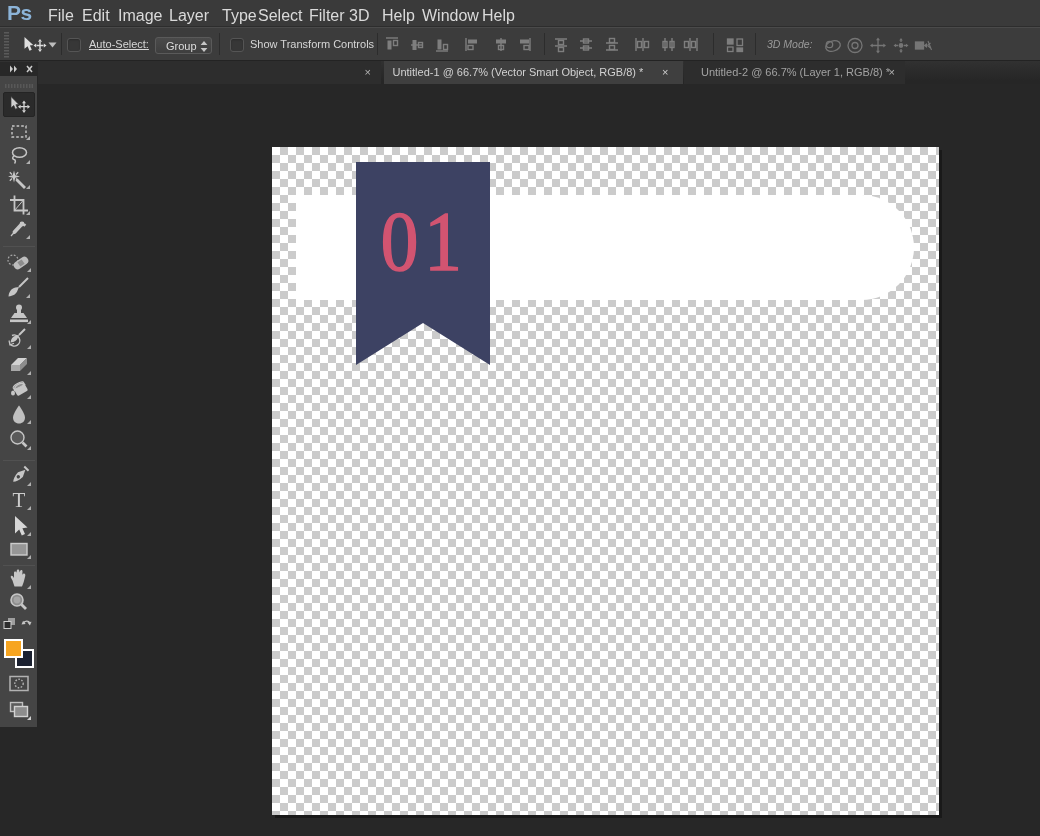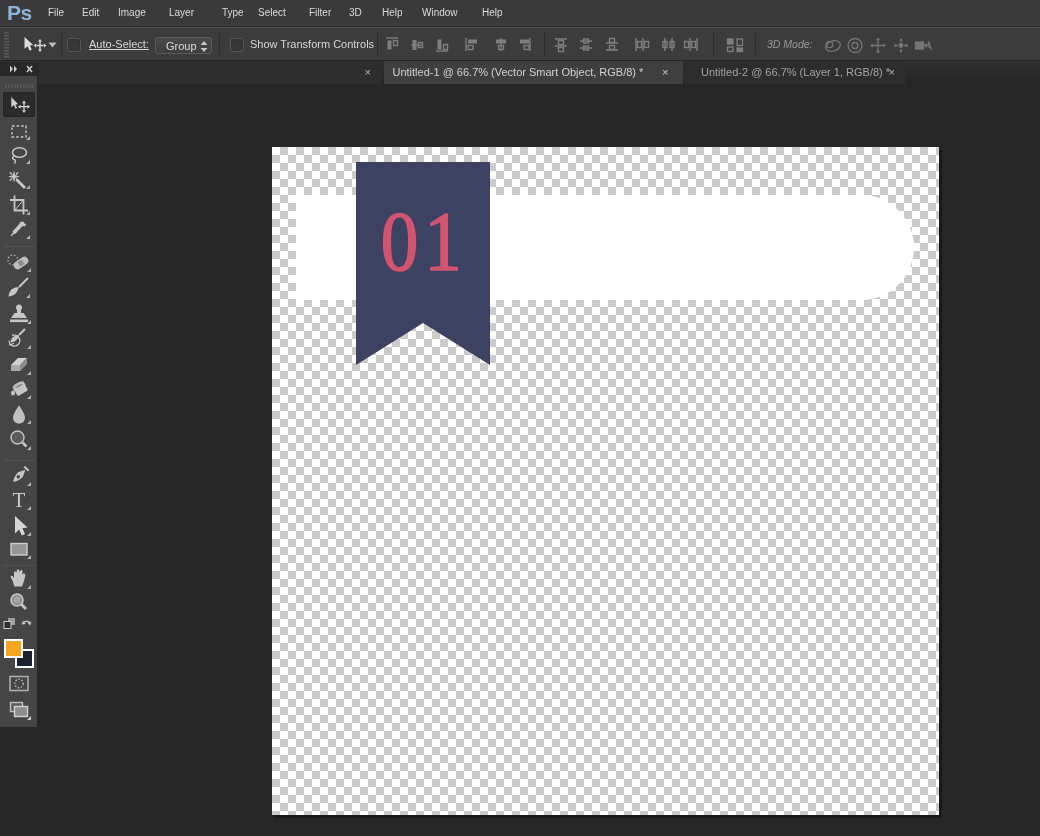--- a/index.html
+++ b/index.html
@@ -6,21 +6,21 @@
   html,body { width:1040px; height:836px; overflow:hidden; background:#272727;
     font-family:"Liberation Sans", sans-serif; }
   .abs { position:absolute; }
   #stage { position:relative; width:1040px; height:756px; }
 
   
   #menubar { position:absolute; left:0; top:0; width:1040px; height:27px;
     background:#3a3a3a; border-bottom:1px solid #2d2d2d; }
   #menubar .ps { position:absolute; left:7px; top:1px; font-size:21px; font-weight:bold;
     color:#8cb4d9; letter-spacing:-0.5px; }
-  .mi { position:absolute; top:7px; font-size:10px; color:#dadada; }
+  .mi { position:absolute; top:7px; font-size:16px; color:#dadada; }
 
   
   #optbar { position:absolute; left:0; top:27px; width:1040px; height:34px;
     background:#3c3c3c; border-top:1px solid #4a4a4a; border-bottom:1px solid #232323; }
   .sep { position:absolute; top:5px; width:1px; height:22px; background:#2c2c2c; }
   .chk { position:absolute; width:14px; height:14px; border-radius:3px;
     background:#373737; border:1px solid #555555; box-shadow:inset 0 1px 2px #2c2c2c; }
   .olabel { position:absolute; font-size:11px; color:#d6d6d6; }
 
   

